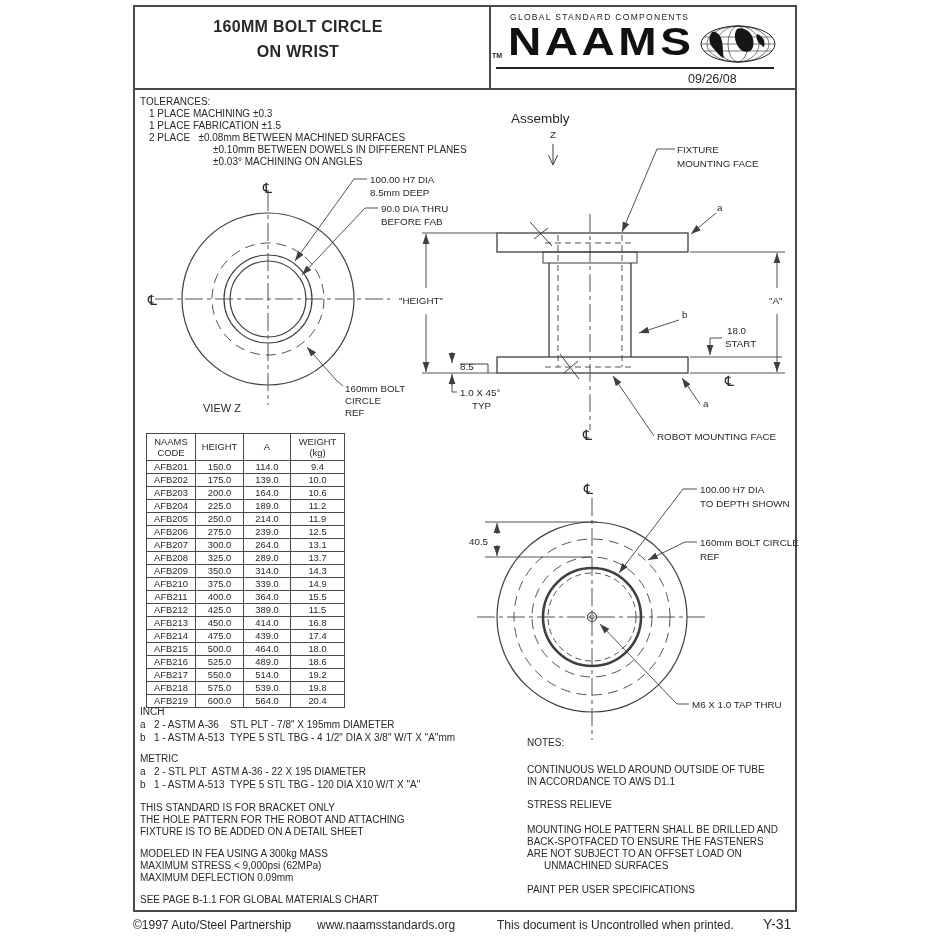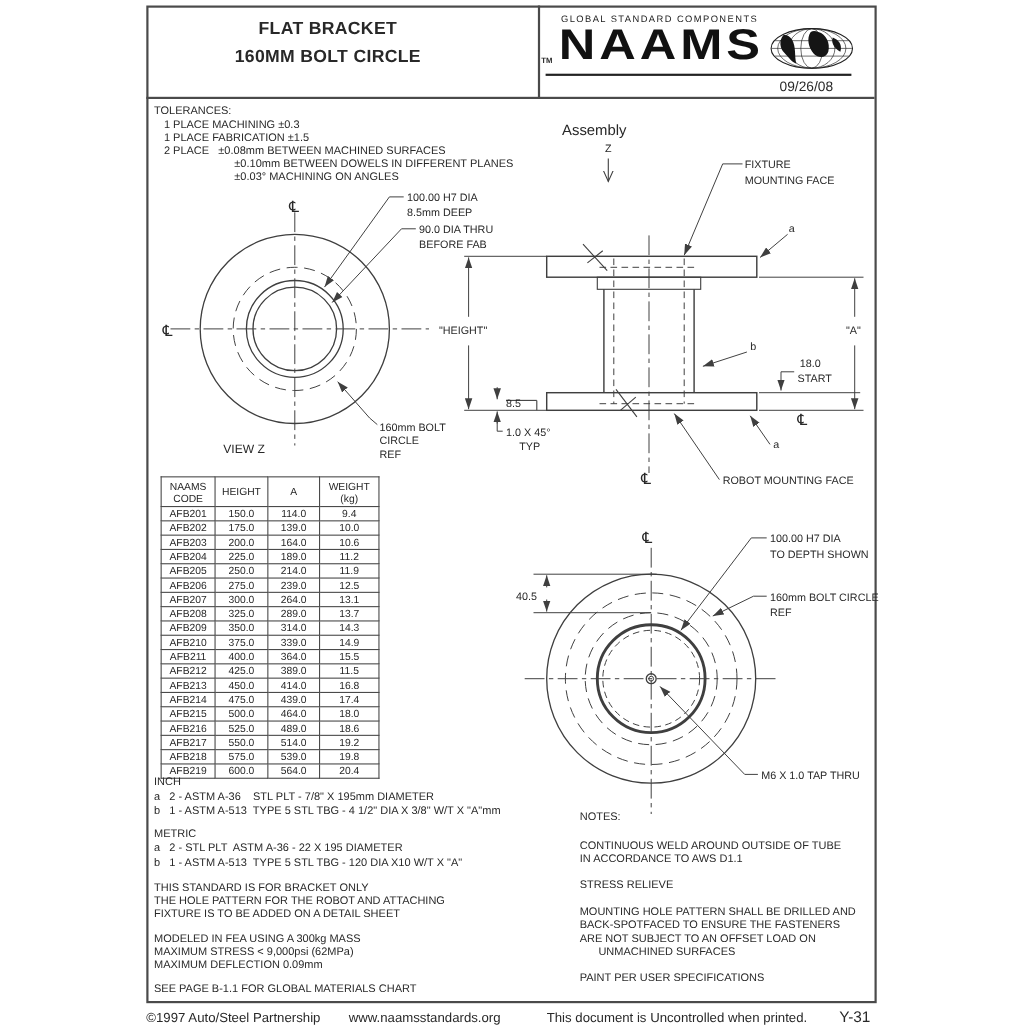--- a/index.html
+++ b/index.html
@@ -10,21 +10,21 @@
   .hdr-divider { left:489px; top:5px; height:85px; border-left:2px solid #4a4a4a; }
   .hdr-bottom { left:133px; top:88px; width:662px; border-top:2px solid #4a4a4a; }
   .title-box { left:133px; top:14px; width:330px; text-align:center;
                font-size:16px; font-weight:bold; line-height:25px; letter-spacing:.3px; }
   .tagline { left:510px; top:12px; font-size:8.5px; letter-spacing:1.3px; color:#222; }
   .tm { left:492px; top:52px; font-size:7px; font-weight:bold; }
   .brand { left:508px; top:23px; font-size:39px; font-weight:bold; letter-spacing:3px;
            transform:scaleX(1.18); transform-origin:left top; line-height:38px; color:#111; }
   .brand-rule { left:496px; top:67px; width:278px; height:2px; background:#222; }
   .category { left:511px; top:71px; font-size:13.5px;margin-top:40px; }
-  .hdr-date { left:688px; top:72px; width:90px; text-align:center; font-size:12.5px; }
+  .hdr-date { left:688px; top:72px; width:90px; text-align:left; font-size:12.5px; }
   .t10 { font-size:10px; line-height:12px; white-space:pre; }
   .t10n { font-size:10px; line-height:12px; }
   .footer-txt { font-size:12px; }
   .spec { position:absolute; left:146px; top:433px; border-collapse:collapse;
           font-size:9.4px; background:#fff; }
   .spec th, .spec td { border:1px solid #4a4a4a; text-align:center; padding:0 2px;
           font-weight:normal; height:12px; line-height:12px; }
   .spec th { height:26px; line-height:11.5px; }
   .c1 { width:44px; } .c2 { width:43px; } .c3 { width:42px; } .c4 { width:49px; }
   svg text { font-family:"Liberation Sans", sans-serif; font-size:9.8px;
@@ -35,22 +35,22 @@
 </head>
 <body>
 
 <div class="page">
 
   <div class="abs frame"></div>
   <div class="abs hdr-divider"></div>
   <div class="abs hdr-bottom"></div>
 
   <div class="abs title-box">
-    <div>FLAT BRACKET</div>
     <div>160MM BOLT CIRCLE</div>
+    <div>ON WRIST</div>
   </div>
 
   <div class="abs tagline">GLOBAL STANDARD COMPONENTS</div>
   <div class="abs tm">TM</div>
   <div class="abs brand">NAAMS</div>
   <svg class="abs" style="left:699px;top:25px" width="78" height="38" viewBox="0 0 78 38">
     <g stroke="#222" fill="none" stroke-width="1">
       <ellipse cx="39" cy="19" rx="37" ry="18"></ellipse>
       <ellipse cx="39" cy="19" rx="31" ry="18" stroke-width="0.6"></ellipse>
       <ellipse cx="39" cy="19" rx="21" ry="18" stroke-width="0.6"></ellipse>

